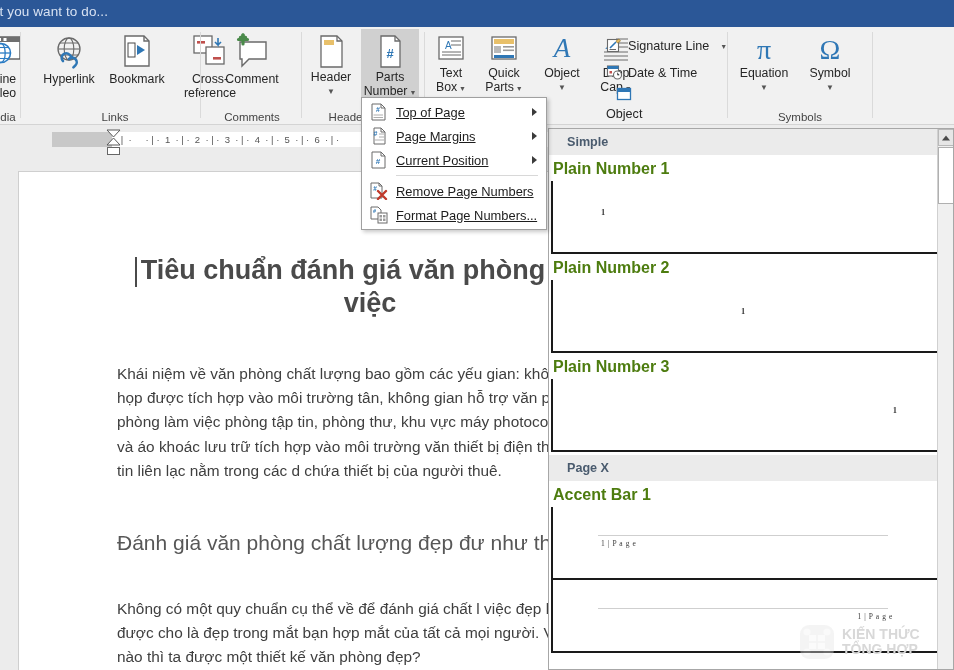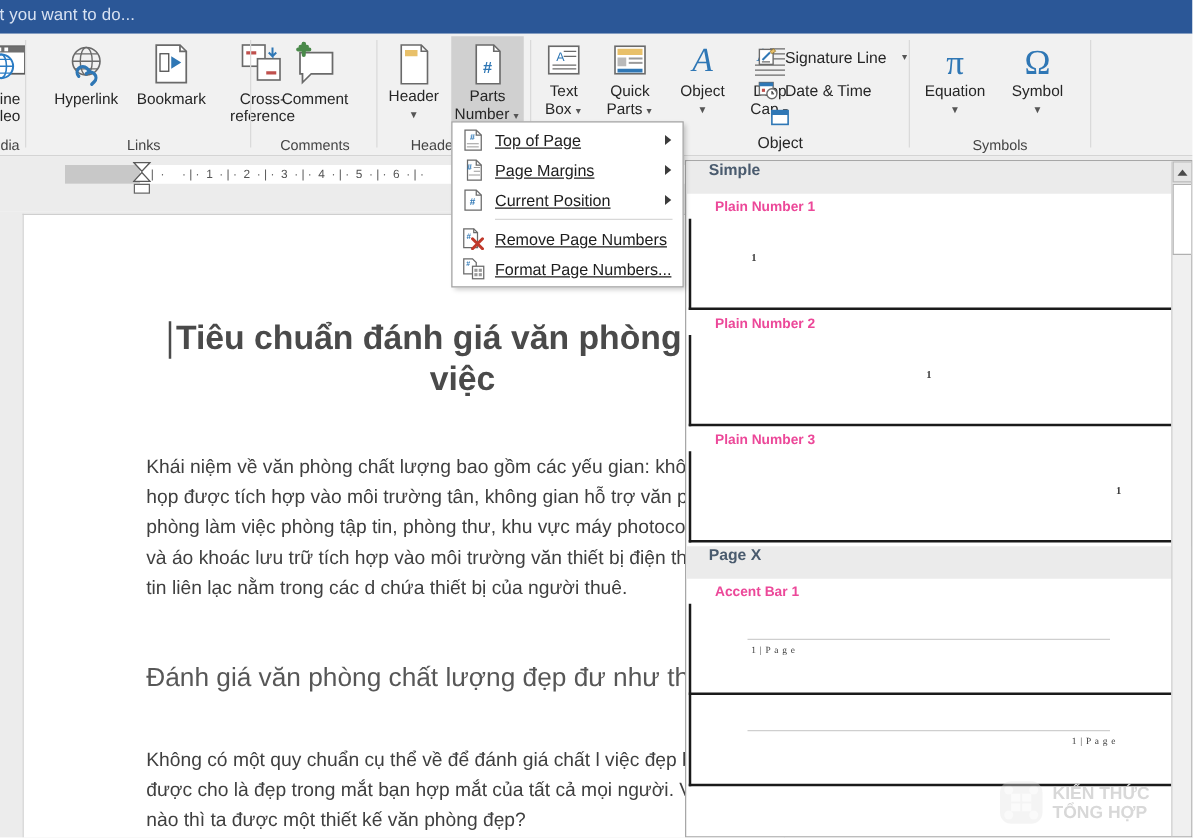--- a/index.html
+++ b/index.html
@@ -146,27 +146,26 @@
   .msep { height: 1px; background: #d8d8d8; margin: 3px 8px 3px 34px; }
 
   
   .gallery {
     position: absolute; left: 548px; top: 128px; width: 406px; height: 542px;
     background: #ffffff; border: 1px solid #a7a7a7;
     overflow: hidden; z-index: 30;
   }
   .ghead {
     position: relative; height: 26px; background: #ebebeb;
-    display: flex; padding-left: 18px;
+    display: flex; align-items: center; padding-left: 18px;
     font-size: 12.6px; font-weight: bold; color: #4a5b6e;
   }
   .glabel2 {
-    font-size: 11px; font-weight: bold; color: #ec4899;
+    font-size: 16px; font-weight: bold; color: #4d7c0f;
     padding: 5px 0 3px 2px;
-    margin-left: 19px;
   }
   .gitem { padding: 0 0 0 2px; }
   .preview {
     position: relative; height: 73px; background: #ffffff;
     border-left: 2px solid #1a1a1a;
     border-right: 2px solid #1a1a1a;
     border-bottom: 2px solid #1a1a1a;
     border-top: none;
     margin-right: 10px;
   }

